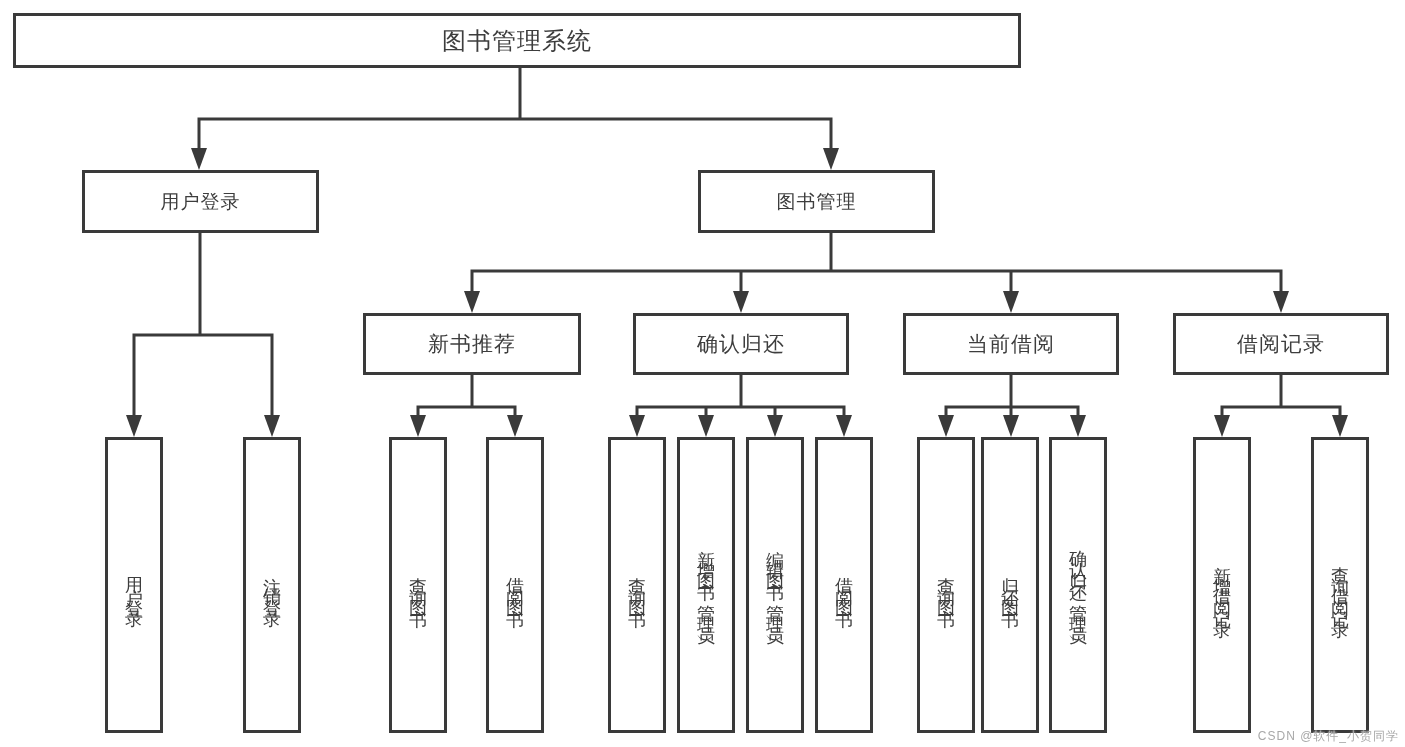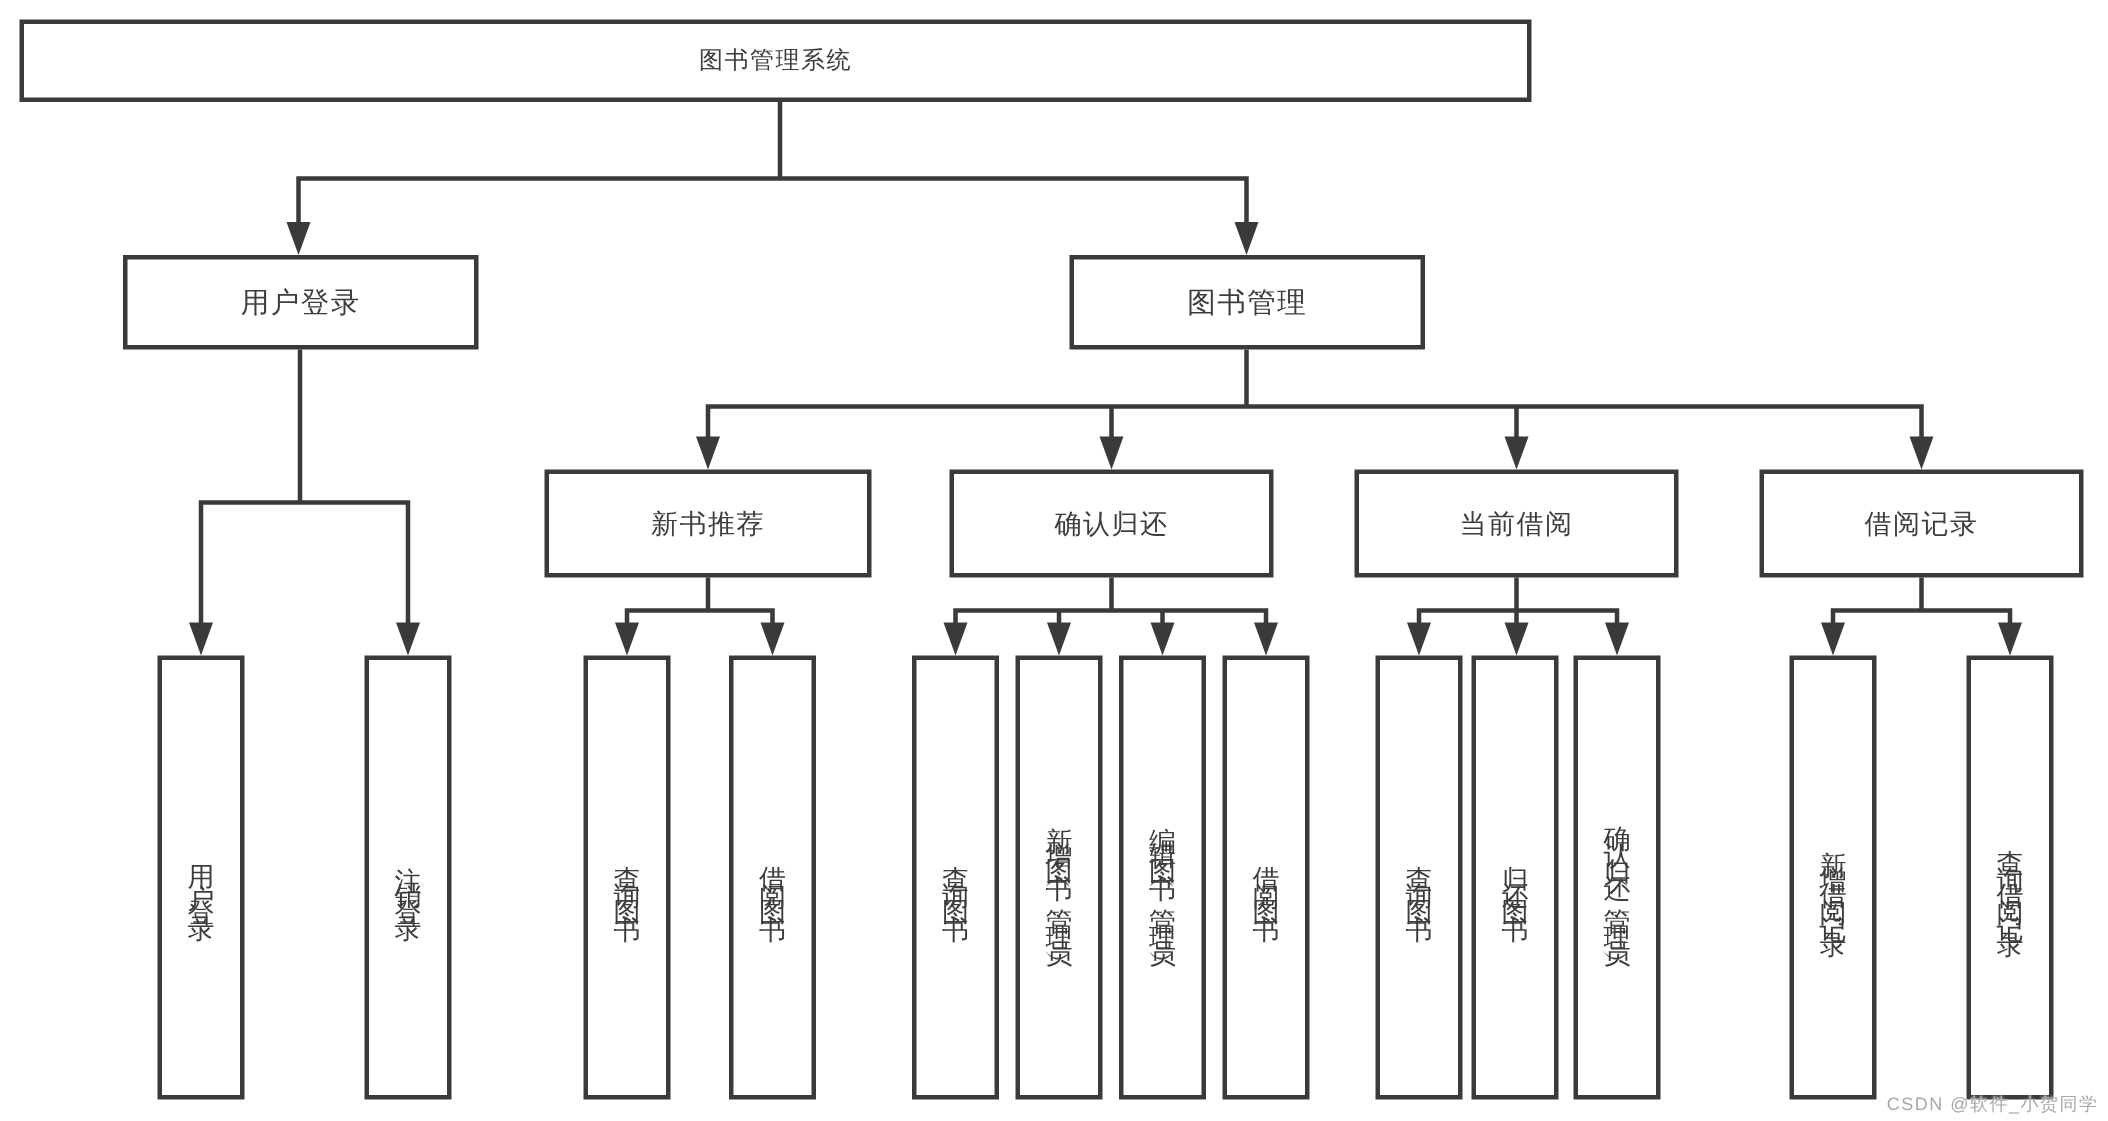--- a/index.html
+++ b/index.html
@@ -36,23 +36,23 @@
 
   .node {
     position: absolute;
     background: var(--box-background);
     border: 3px solid var(--line);
     display: flex;
     align-items: center;
     justify-content: center;
     color: var(--text);
   }
-  .root-node  { left: 13px;  top: 13px;  width: 1008px; height: 55px; font-size: 16px; letter-spacing: 1px; }
+  .root-node  { left: 13px;  top: 13px;  width: 1008px; height: 55px; font-size: 24px; letter-spacing: 1px; }
   .l1-node    { top: 170px;  height: 63px; width: 237px; font-size: 19px; letter-spacing: 1px; }
-  .l2-node    { top: 313px;  height: 72px; font-size: 18px; letter-spacing: 1px; }
+  .l2-node    { top: 313px;  height: 62px; font-size: 21px; letter-spacing: 1px; }
   .leaf       { top: 437px;  height: 296px; width: 58px; }
   .leaf .vtext {
     writing-mode: vertical-rl;
     font-size: 18px;
     letter-spacing: 11px;
     color: var(--text);
     line-height: 1;
   }
   .watermark {
     position: absolute;
@@ -109,21 +109,21 @@
     </g>
   </svg>
 
   <div class="node root-node">
     <span>图书管理系统</span>
   </div>
 
   <div class="node l1-node" style="left:82px">
     <span>用户登录</span>
   </div>
-  <div class="node l1-node" style="left:713px">
+  <div class="node l1-node" style="left:698px">
     <span>图书管理</span>
   </div>
 
   <div class="node l2-node" style="left:363px;width:218px">
     <span>新书推荐</span>
   </div>
   <div class="node l2-node" style="left:633px;width:216px">
     <span>确认归还</span>
   </div>
   <div class="node l2-node" style="left:1173px;width:216px">

